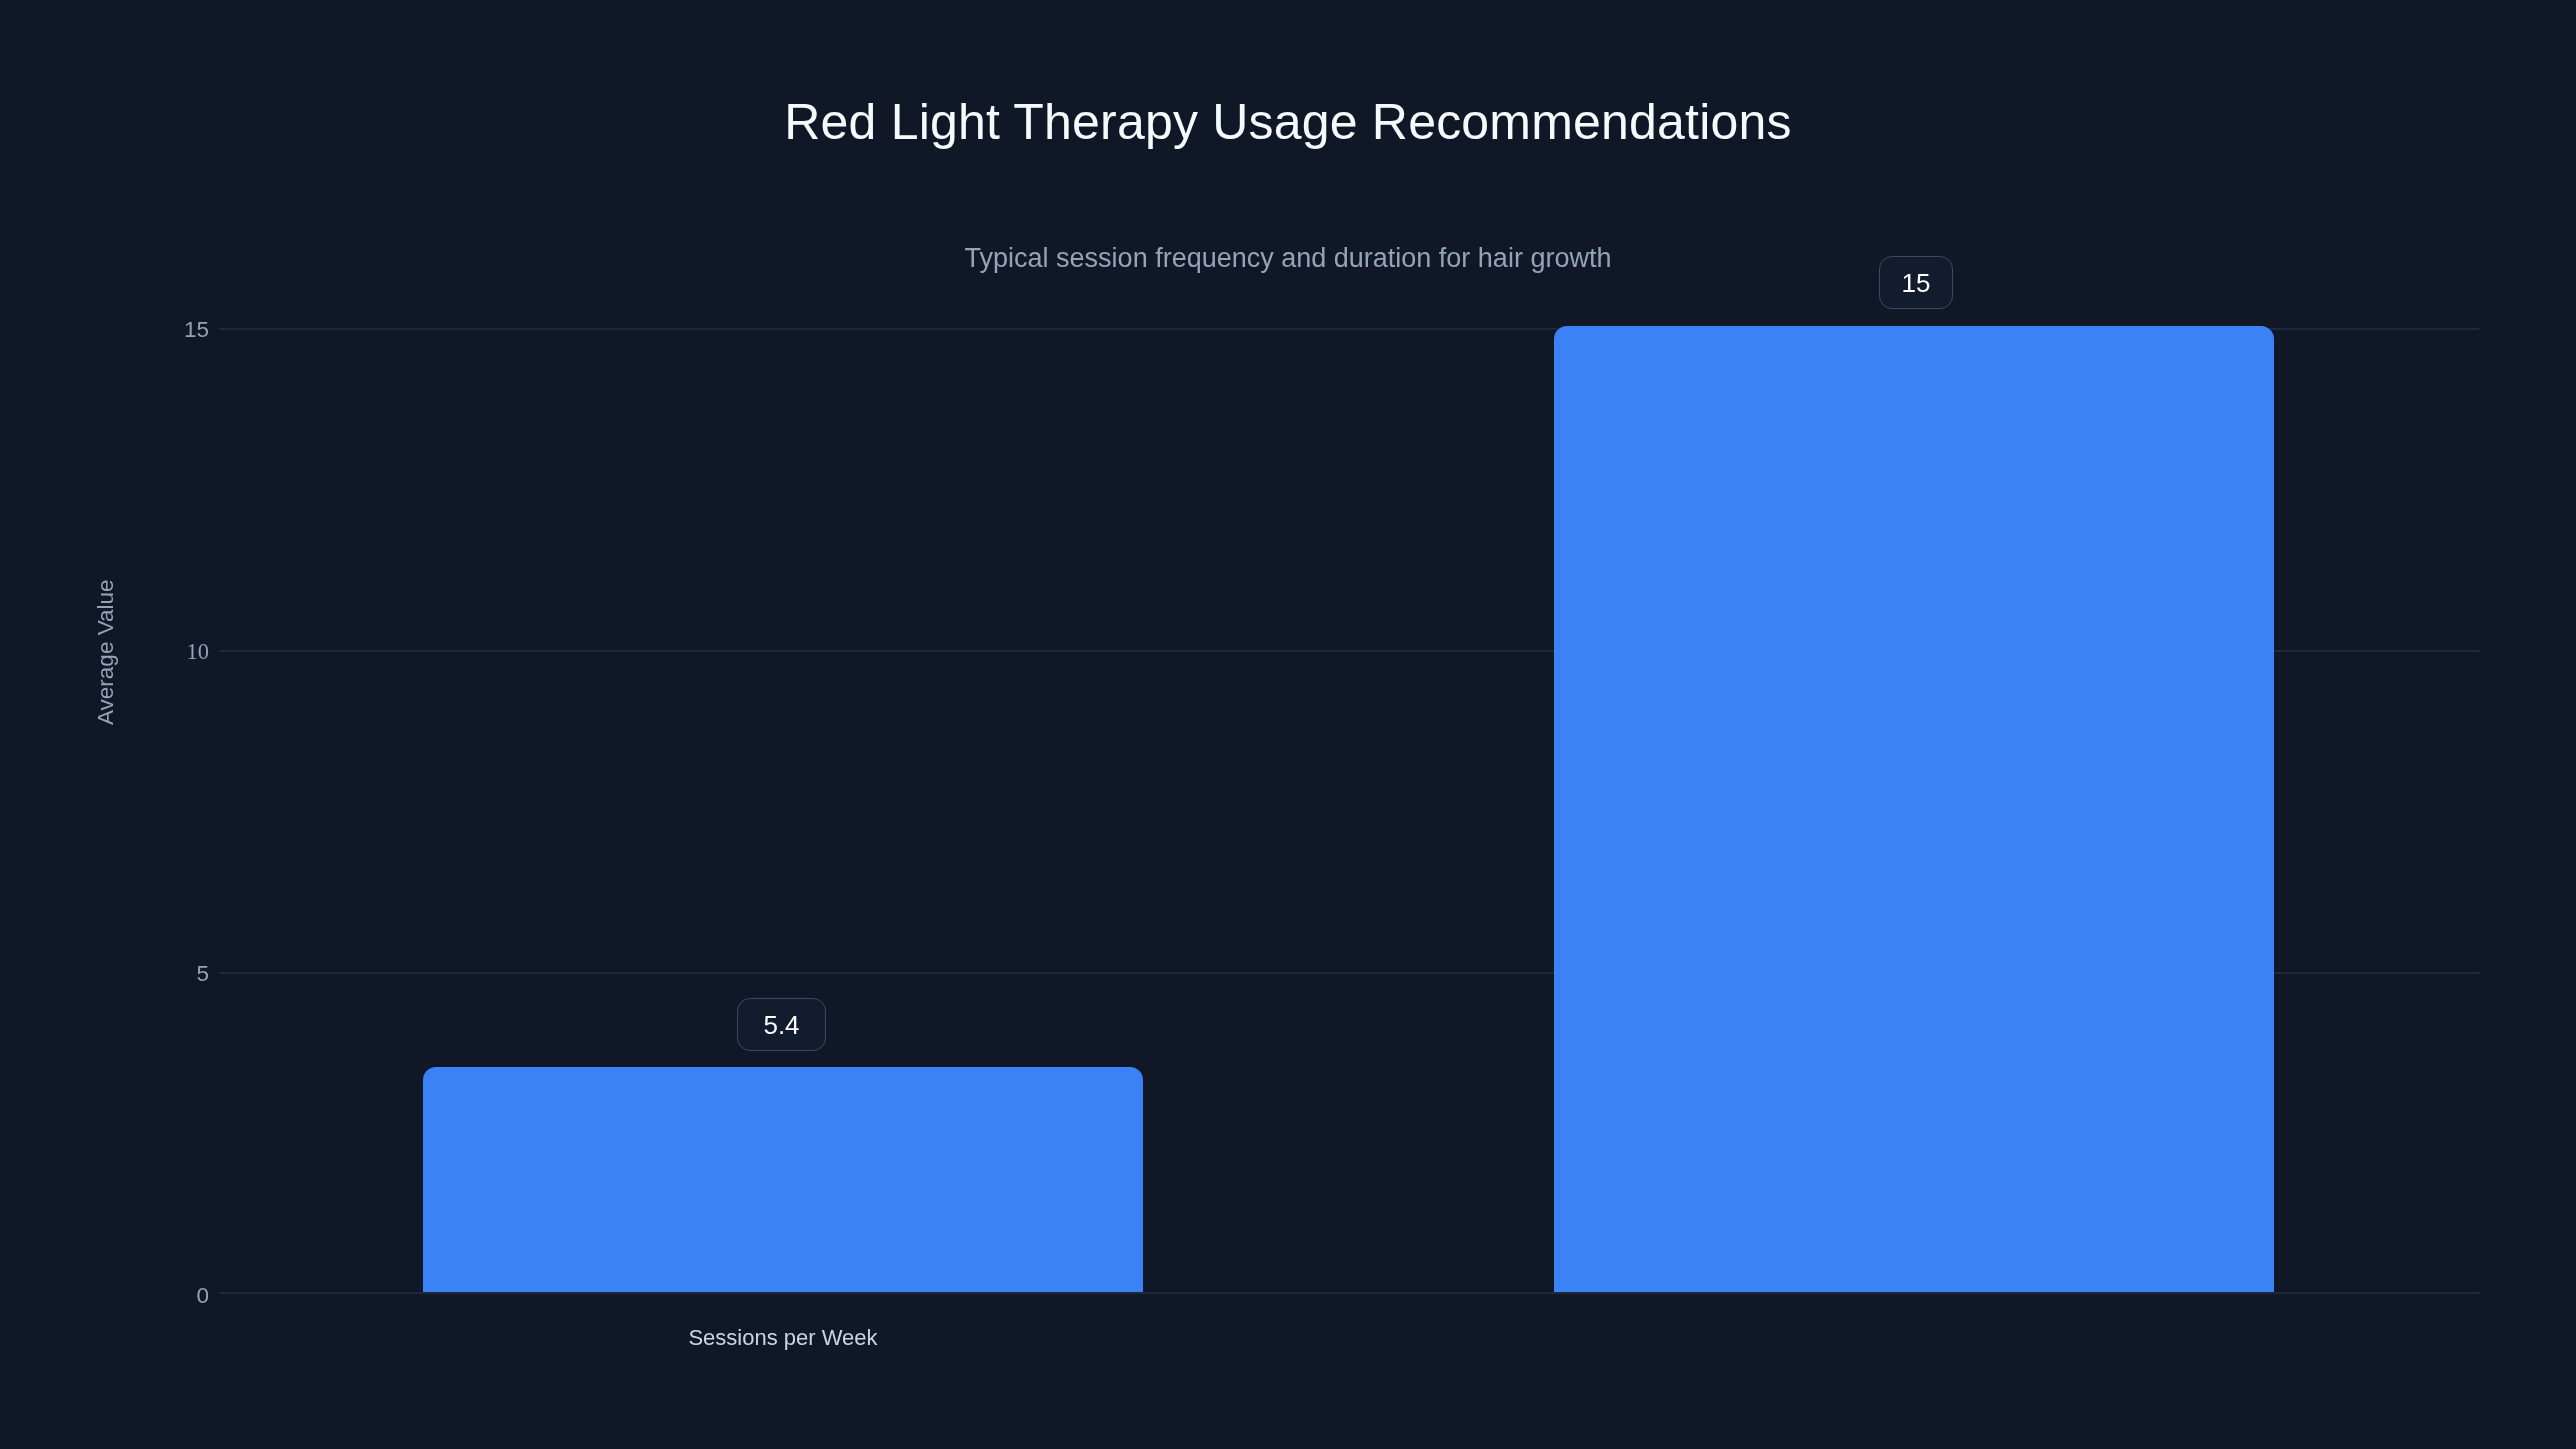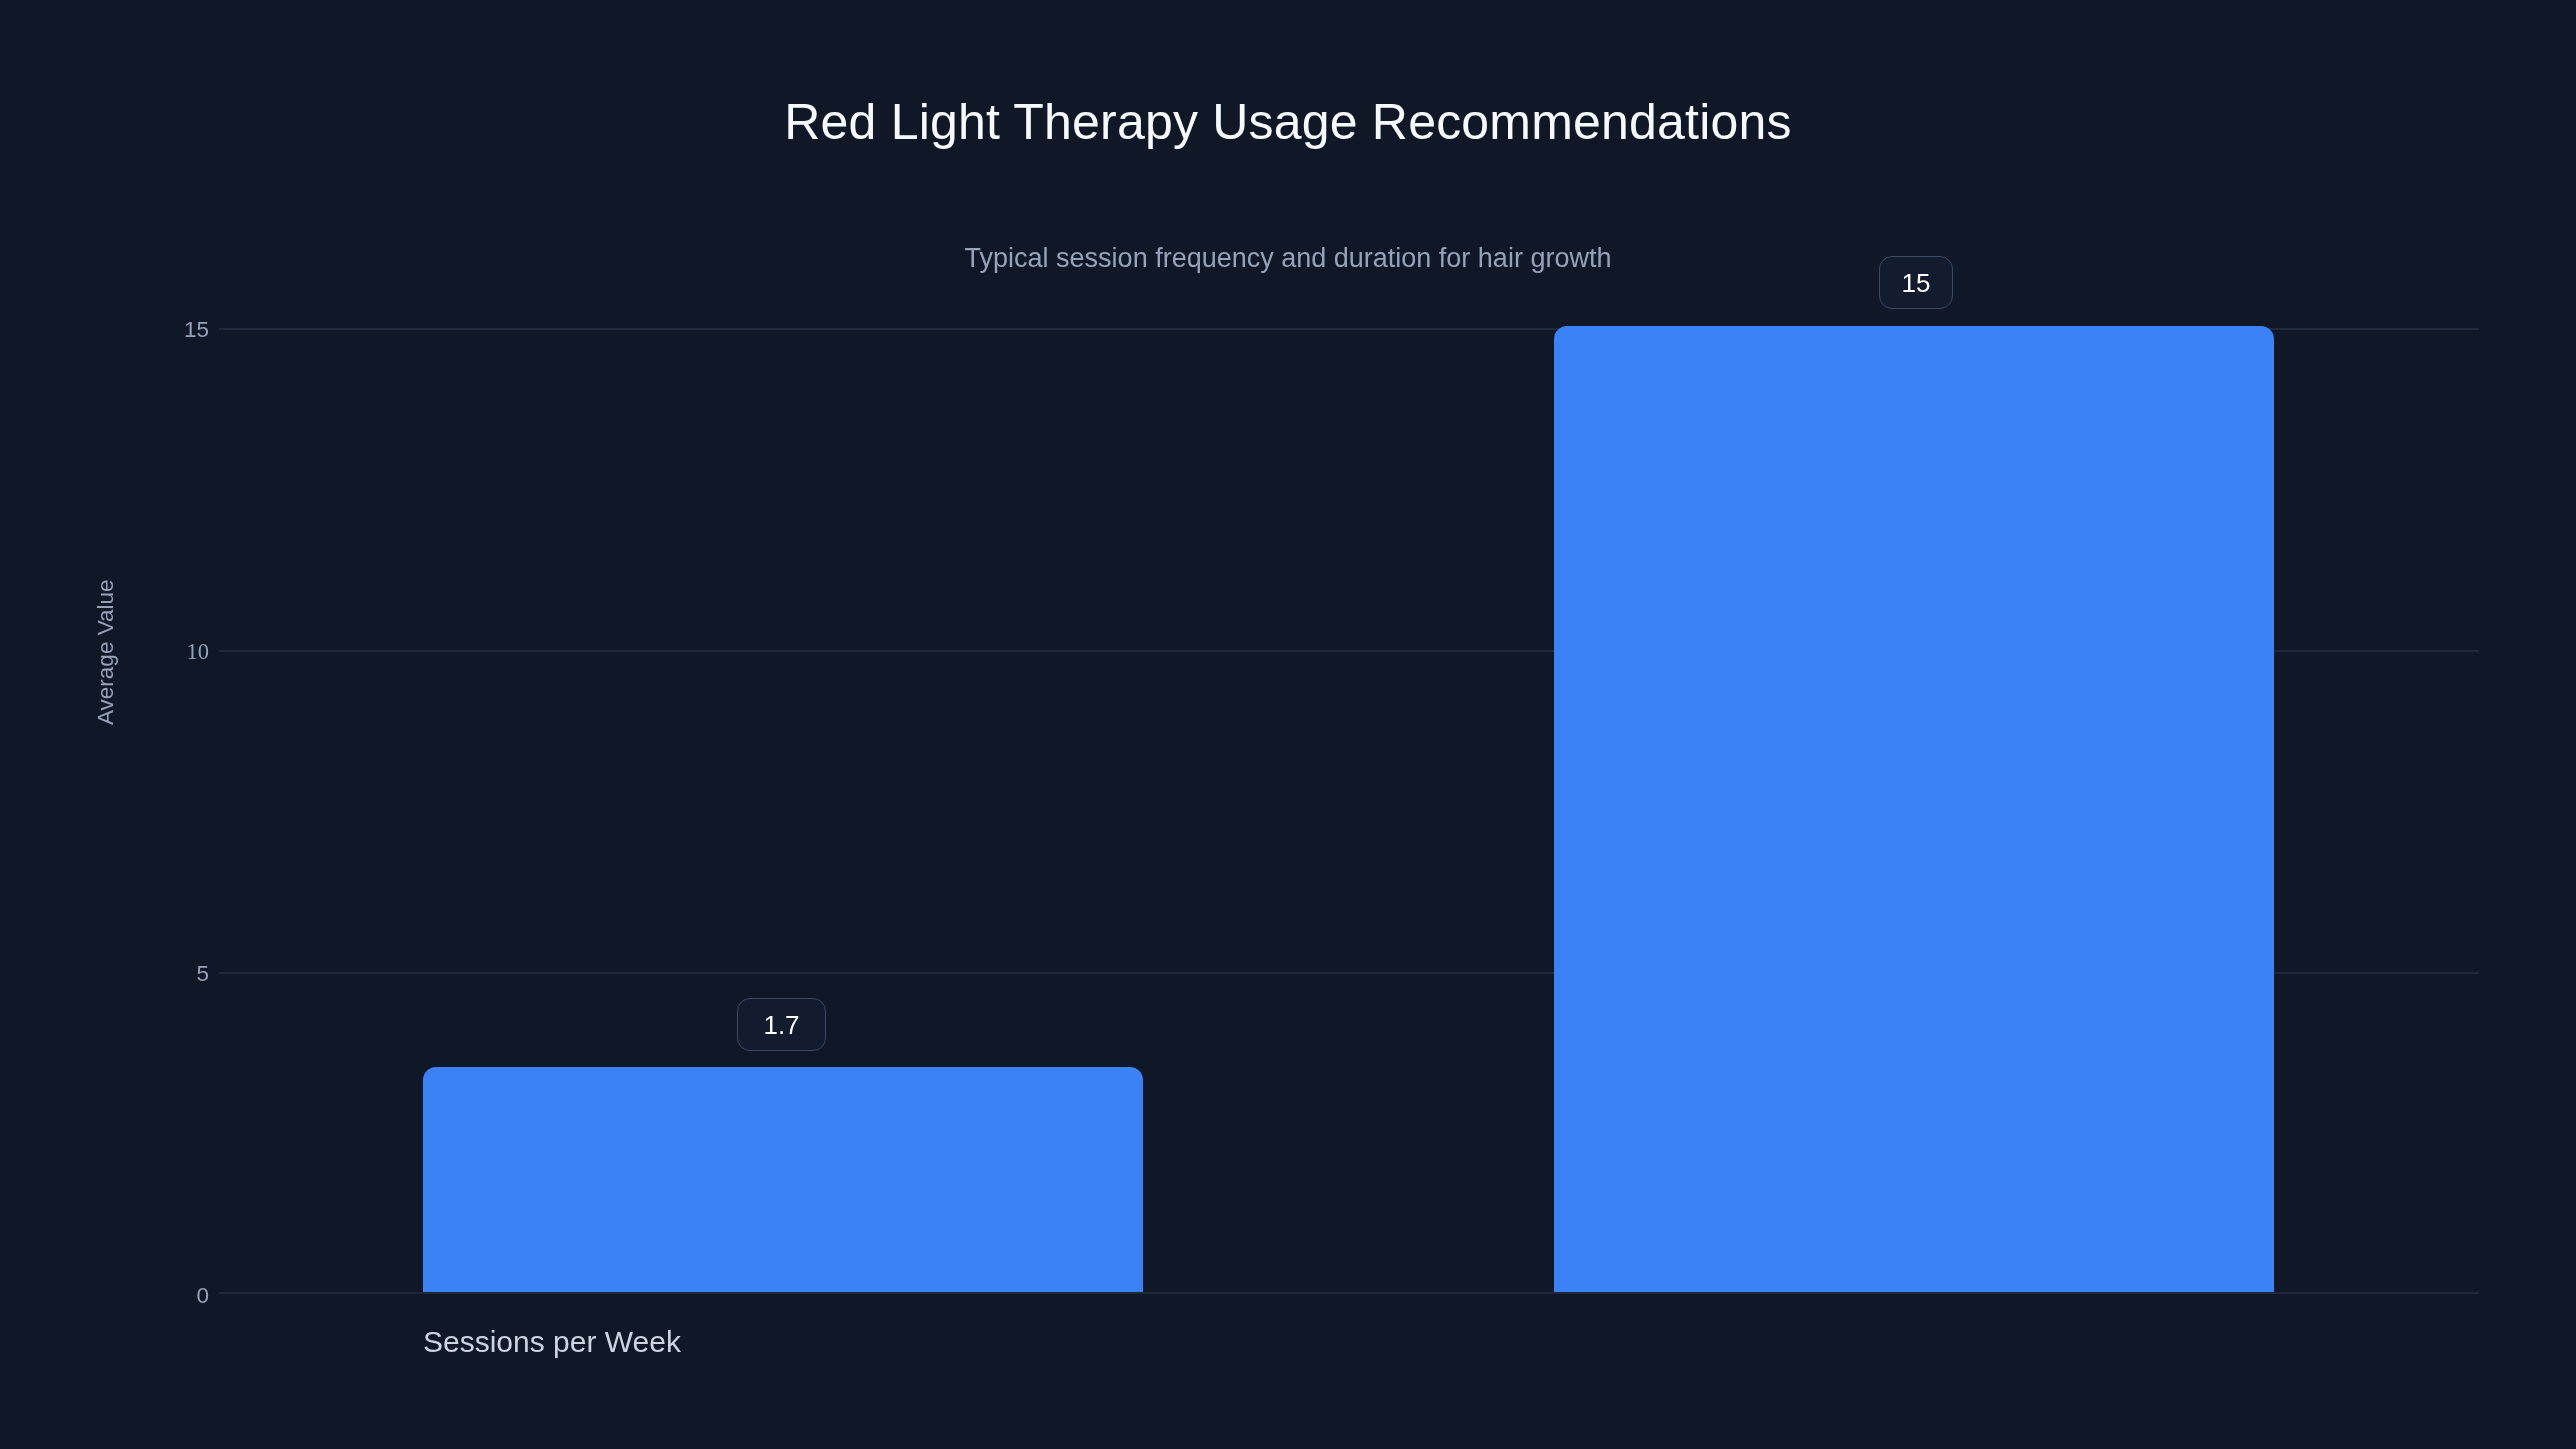--- a/index.html
+++ b/index.html
@@ -109,23 +109,23 @@
     color: #ffffff;
     font-size: 26px;
     line-height: 1;
     box-sizing: border-box;
   }
 
   
   .x-tick-label {
     position: absolute;
     color: #cbd5e1;
-    font-size: 30px;
+    font-size: 22px;
     line-height: 1;
-    text-align: left;
+    text-align: center;
   }
 </style>
 </head>
 <body style="background: rgb(16, 24, 40);">
 
 <div id="app" style="background: rgb(16, 24, 40); padding-left: 36px;">
 
   <div class="chart-title" style="color: rgb(247, 250, 252);">Red Light Therapy Usage Recommendations</div>
 
   <div class="chart-subtitle" style="color: rgb(148, 163, 184);">Typical session frequency and duration for hair growth</div>
@@ -141,21 +141,21 @@
     <div class="gridline" style="top: 0px; background: rgb(30, 41, 59);"></div>
     <div class="gridline" style="top: 322px; background: rgb(30, 41, 59);"></div>
     <div class="gridline" style="top: 644px; background: rgb(30, 41, 59);"></div>
     <div class="gridline axis-base" style="top: 964px; background: rgb(30, 41, 59);"></div>
 
     <div class="bar" style="left: 204px; width: 720px; bottom: 1.6px; height: 225px; background: rgb(59, 130, 246);"></div>
 
     <div class="bar" style="left: 1335px; width: 720px; bottom: 1.6px; height: 966px; background: rgb(59, 130, 246);"></div>
   </div>
 
-  <div class="value-badge" style="left: 737px; top: 998px; width: 89px; background: rgb(19, 28, 47); border-color: rgb(59, 74, 99); color: rgb(255, 255, 255);">1.7</div>
+  <div class="value-badge" style="left: 737px; top: 998px; width: 89px; background: rgb(19, 28, 47); border-color: rgb(59, 74, 99); color: rgb(255, 255, 255);">5.4</div>
 
   <div class="value-badge" style="left: 1879px; top: 256px; width: 74px; background: rgb(19, 28, 47); border-color: rgb(59, 74, 99); color: rgb(255, 255, 255);">15</div>
 
   <div class="x-tick-label" style="left: 423px; top: 1327px; width: 720px; color: rgb(203, 213, 225);">Sessions per Week</div>
 
 
 </div>
 
 
 </body></html>

